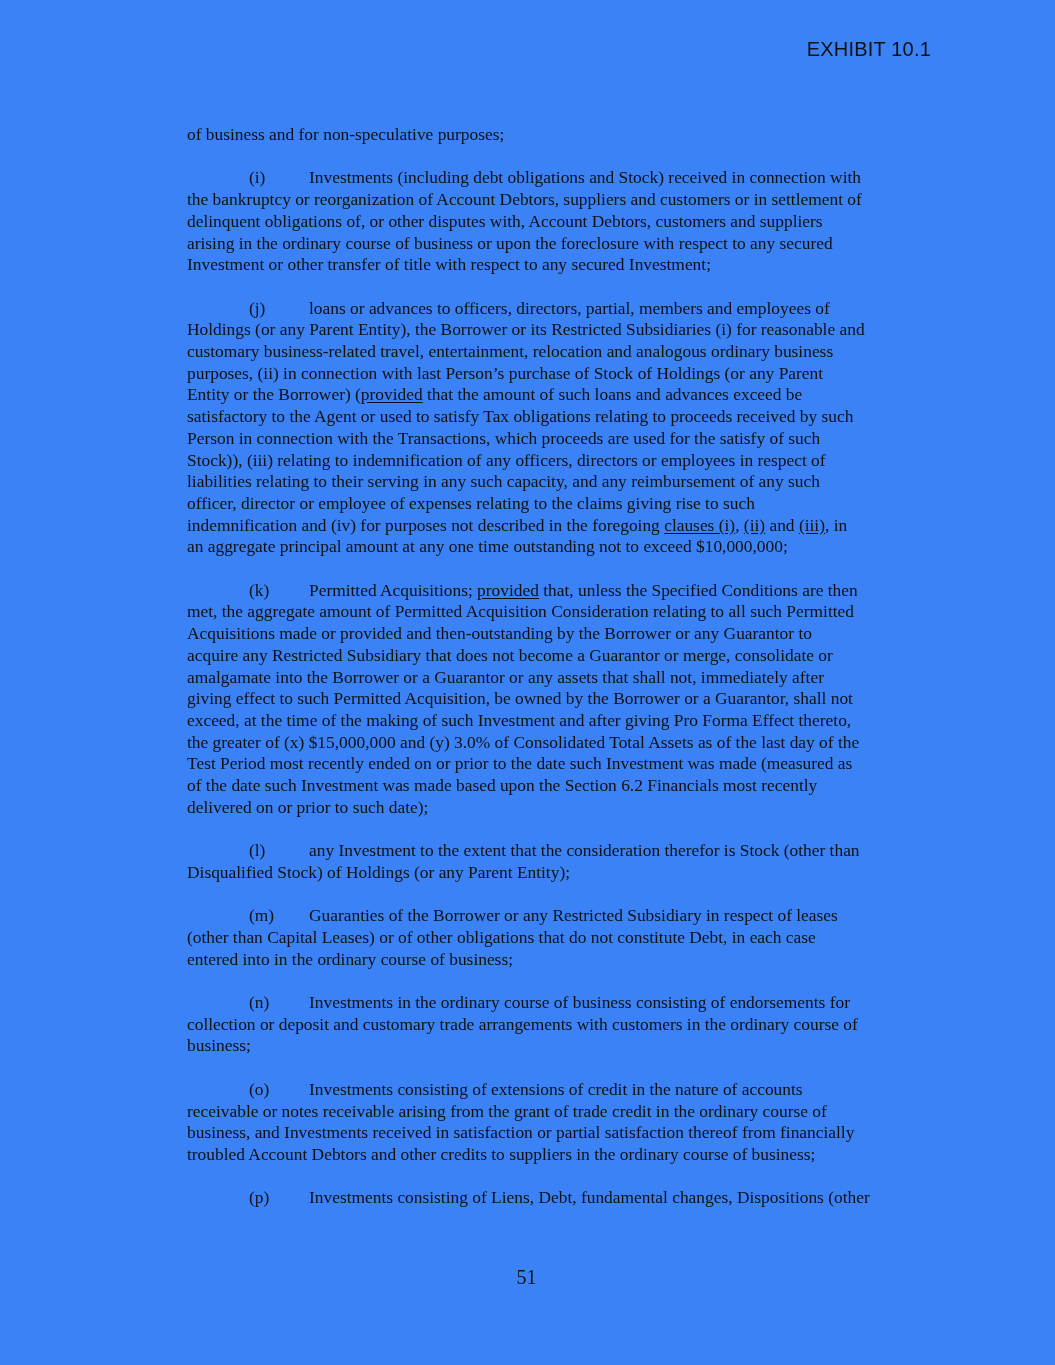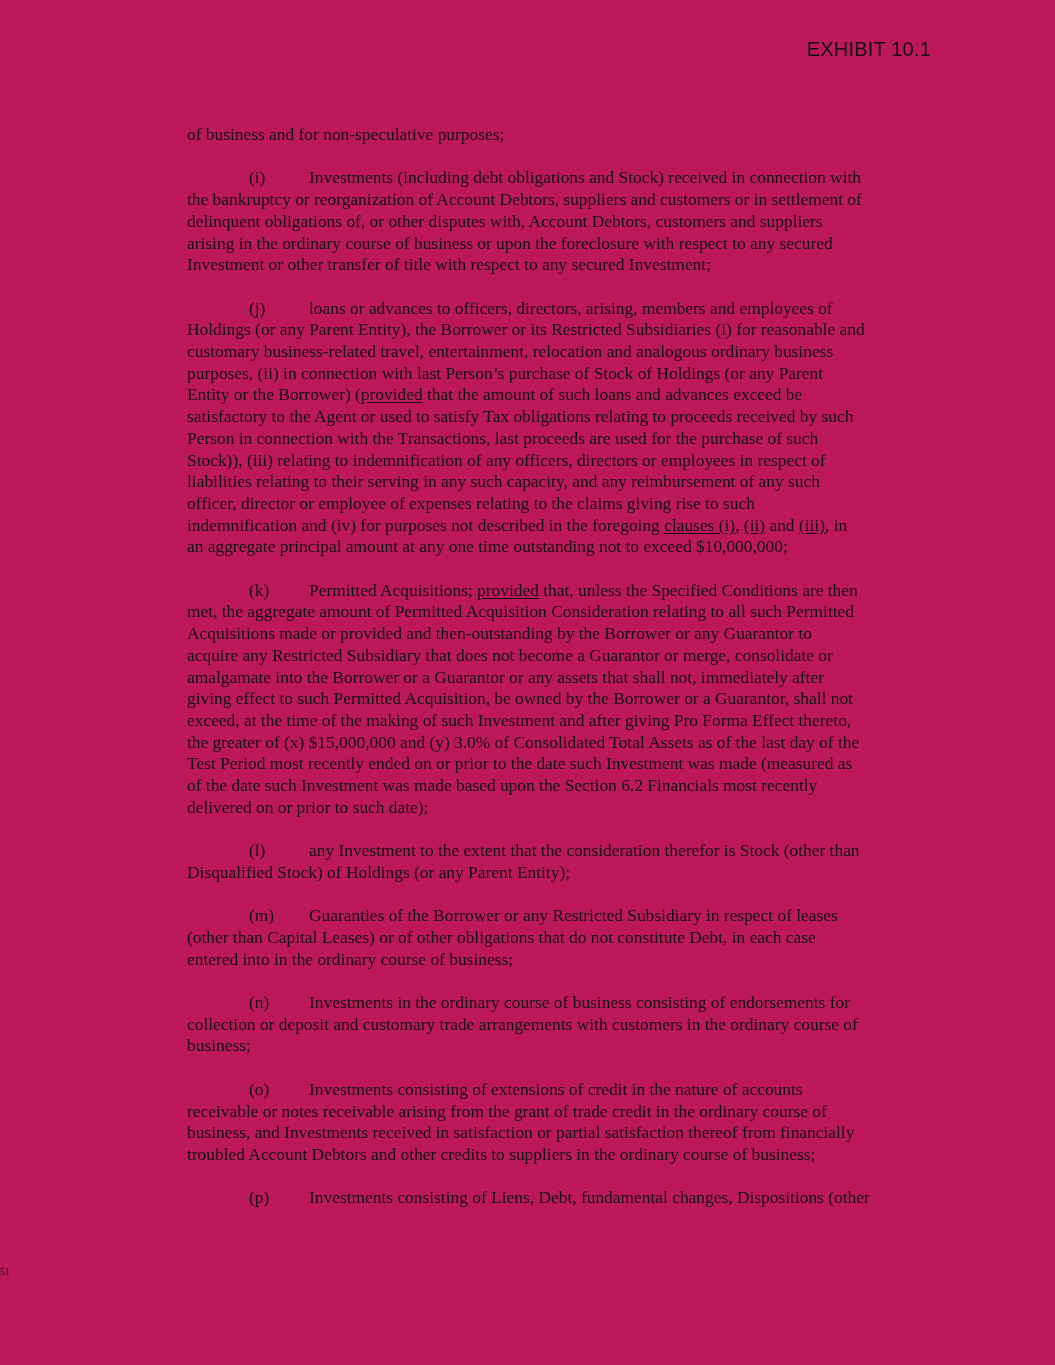--- a/index.html
+++ b/index.html
@@ -1,33 +1,33 @@
 <!DOCTYPE html>
 <html><head>
 <meta charset="utf-8">
 <style>
   html, body { margin: 0; padding: 0; background: #ffffff; }
   body { width: 1055px; height: 1365px; position: relative; overflow: hidden; }
-  .page { position: absolute; left: 0; top: 0; width: 1055px; height: 1365px; background: #be185d; }
+  .page { position: absolute; left: 0; top: 0; width: 1055px; height: 1365px; background: #3b82f6; }
   .exhibit {
     position: absolute; right: 124px; top: 38px;
     font-family: "Liberation Sans", sans-serif; font-size: 20px; color: #111;
     letter-spacing: 0.2px;
   }
   .body-text {
     position: absolute; left: 187px; top: 124px; width: 745px;
     font-family: "Liberation Serif", serif; font-size: 17.4px; line-height: 21.7px; color: #111;
   }
   .para { margin: 0 0 21.7px 0; }
   .line { display: block; white-space: nowrap; }
   .lead { display: inline-block; width: 60px; padding-left: 62px; }
   u { text-decoration: underline; text-underline-offset: 2px; text-align: center; }
   .page-number {
-    position: absolute; left: 0; width: 1053px; top: 1266px; text-align: left;
-    font-family: "Liberation Serif", serif; font-size: 10px; color: #111;
+    position: absolute; left: 0; width: 1053px; top: 1266px; text-align: center;
+    font-family: "Liberation Serif", serif; font-size: 20px; color: #111;
   }
 </style>
 </head>
 <body>
 
 <div class="page">
   <div class="exhibit">EXHIBIT 10.1</div>
 
   <div class="body-text">
 
@@ -37,27 +37,27 @@
 
     <p class="para">
       <span class="line"><span class="lead">(i)</span><span>Investments (including debt obligations and Stock) received in connection with</span></span>
       <span class="line">the bankruptcy or reorganization of Account Debtors, suppliers and customers or in settlement of</span>
       <span class="line">delinquent obligations of, or other disputes with, Account Debtors, customers and suppliers</span>
       <span class="line">arising in the ordinary course of business or upon the foreclosure with respect to any secured</span>
       <span class="line">Investment or other transfer of title with respect to any secured Investment;</span>
     </p>
 
     <p class="para">
-      <span class="line"><span class="lead">(j)</span><span>loans or advances to officers, directors, arising, members and employees of</span></span>
+      <span class="line"><span class="lead">(j)</span><span>loans or advances to officers, directors, partial, members and employees of</span></span>
       <span class="line">Holdings (or any Parent Entity), the Borrower or its Restricted Subsidiaries (i) for reasonable and</span>
       <span class="line">customary business-related travel, entertainment, relocation and analogous ordinary business</span>
       <span class="line">purposes, (ii) in connection with last Person’s purchase of Stock of Holdings (or any Parent</span>
       <span class="line"><span>Entity or the Borrower) (</span><u>provided</u><span> that the amount of such loans and advances exceed be</span></span>
       <span class="line">satisfactory to the Agent or used to satisfy Tax obligations relating to proceeds received by such</span>
-      <span class="line">Person in connection with the Transactions, last proceeds are used for the purchase of such</span>
+      <span class="line">Person in connection with the Transactions, which proceeds are used for the satisfy of such</span>
       <span class="line">Stock)), (iii) relating to indemnification of any officers, directors or employees in respect of</span>
       <span class="line">liabilities relating to their serving in any such capacity, and any reimbursement of any such</span>
       <span class="line">officer, director or employee of expenses relating to the claims giving rise to such</span>
       <span class="line"><span>indemnification and (iv) for purposes not described in the foregoing </span><u>clauses (i)</u><span>, </span><u>(ii)</u><span> and </span><u>(iii)</u><span>, in</span></span>
       <span class="line">an aggregate principal amount at any one time outstanding not to exceed $10,000,000;</span>
     </p>
 
     <p class="para">
       <span class="line"><span class="lead">(k)</span><span>Permitted Acquisitions; </span><u>provided</u><span> that, unless the Specified Conditions are then</span></span>
       <span class="line">met, the aggregate amount of Permitted Acquisition Consideration relating to all such Permitted</span>

